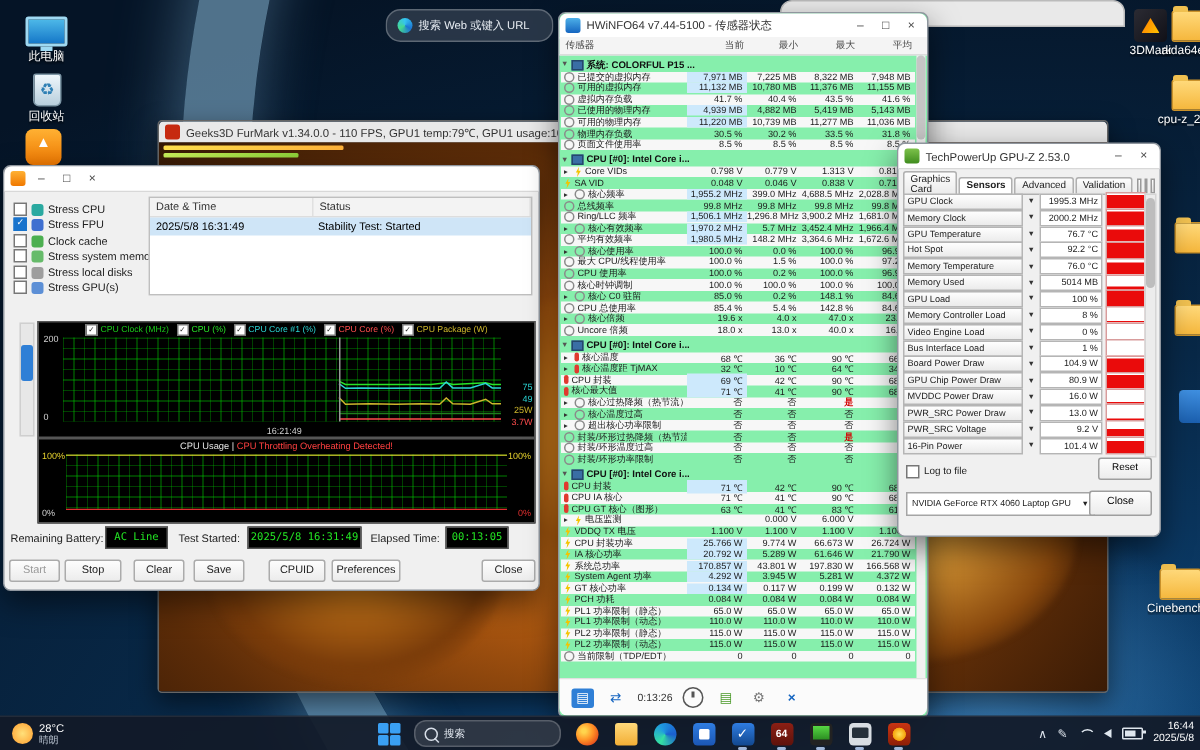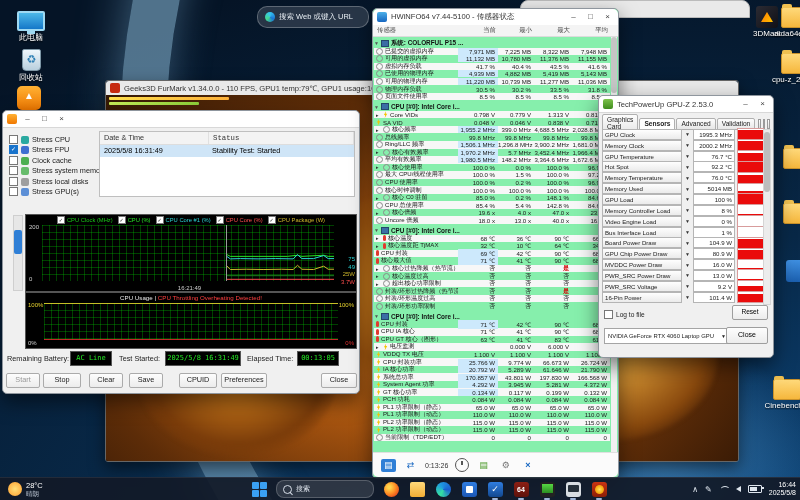--- a/index.html
+++ b/index.html
@@ -274,21 +274,21 @@
       </div>
       <div class="s-item">
         <span class="cb"></span>
         <span class="s-ic" style="background: rgb(92, 143, 214);"></span>
         <span>Stress GPU(s)</span>
       </div>
     </div>
   <div id="alog">
     <div class="hd" id="aloghd">
         <span class="c-dt">Date &amp; Time</span>
-        <span style="flex: 1 1 0%; font-family: Liberation Mono, monospace;">Status</span>
+        <span style="flex: 1 1 0%;">Status</span>
       </div>
     <div id="alogrows">
         <div class="row">
           <span class="c-dt">2025/5/8 16:31:49</span>
           <span>Stability Test: Started</span>
         </div>
       </div>
   </div>
   <div id="vslider">
       <div class="thumb"></div>

